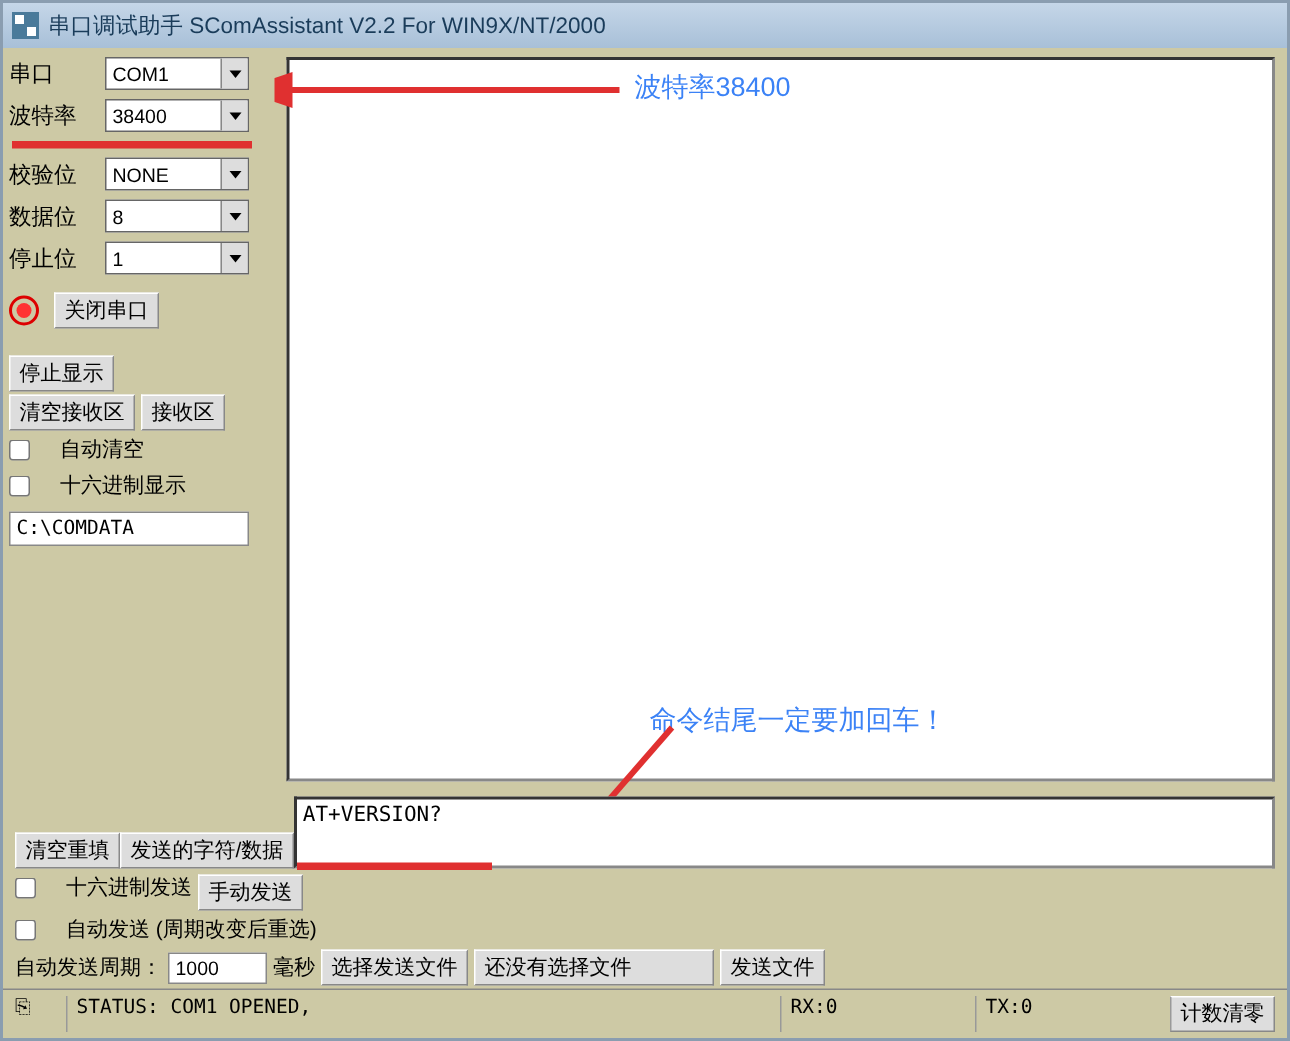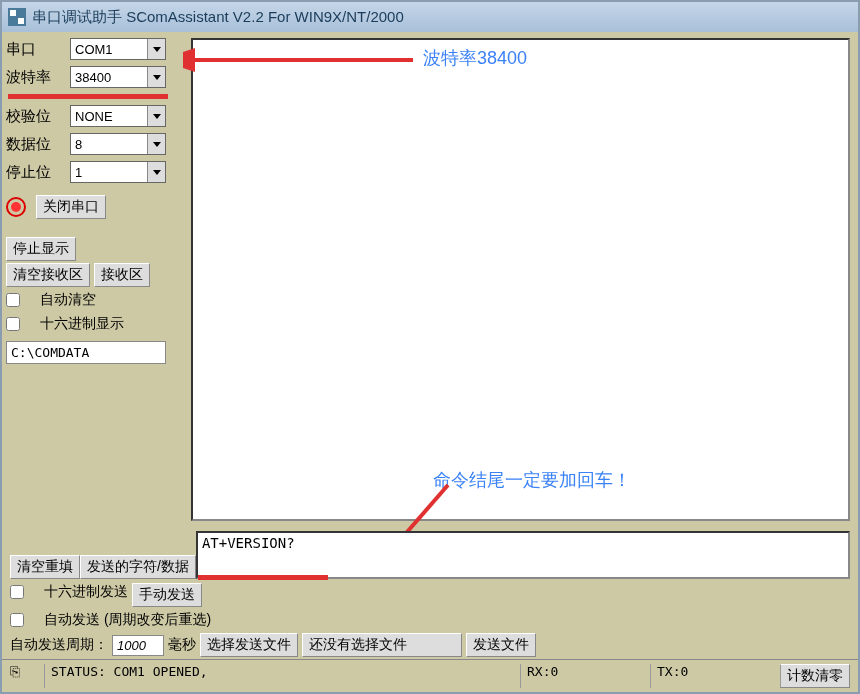--- a/index.html
+++ b/index.html
@@ -202,24 +202,23 @@
   gap: 4px;
 }
 .send-row3 {
   display: flex;
   align-items: center;
   gap: 4px;
 }
 .num-input {
   background: #fff;
   border: 1px solid #888;
-  width: 52px;
+  width: 66px;
   padding: 2px 4px;
   font-size: 13px;
-  font-style: italic;
 }
 .status-bar {
   border-top: 1px solid #888;
   background: #cdc9a5;
   padding: 4px 8px;
   font-family: monospace;
   font-size: 13px;
   display: flex;
   gap: 20px;
 }

